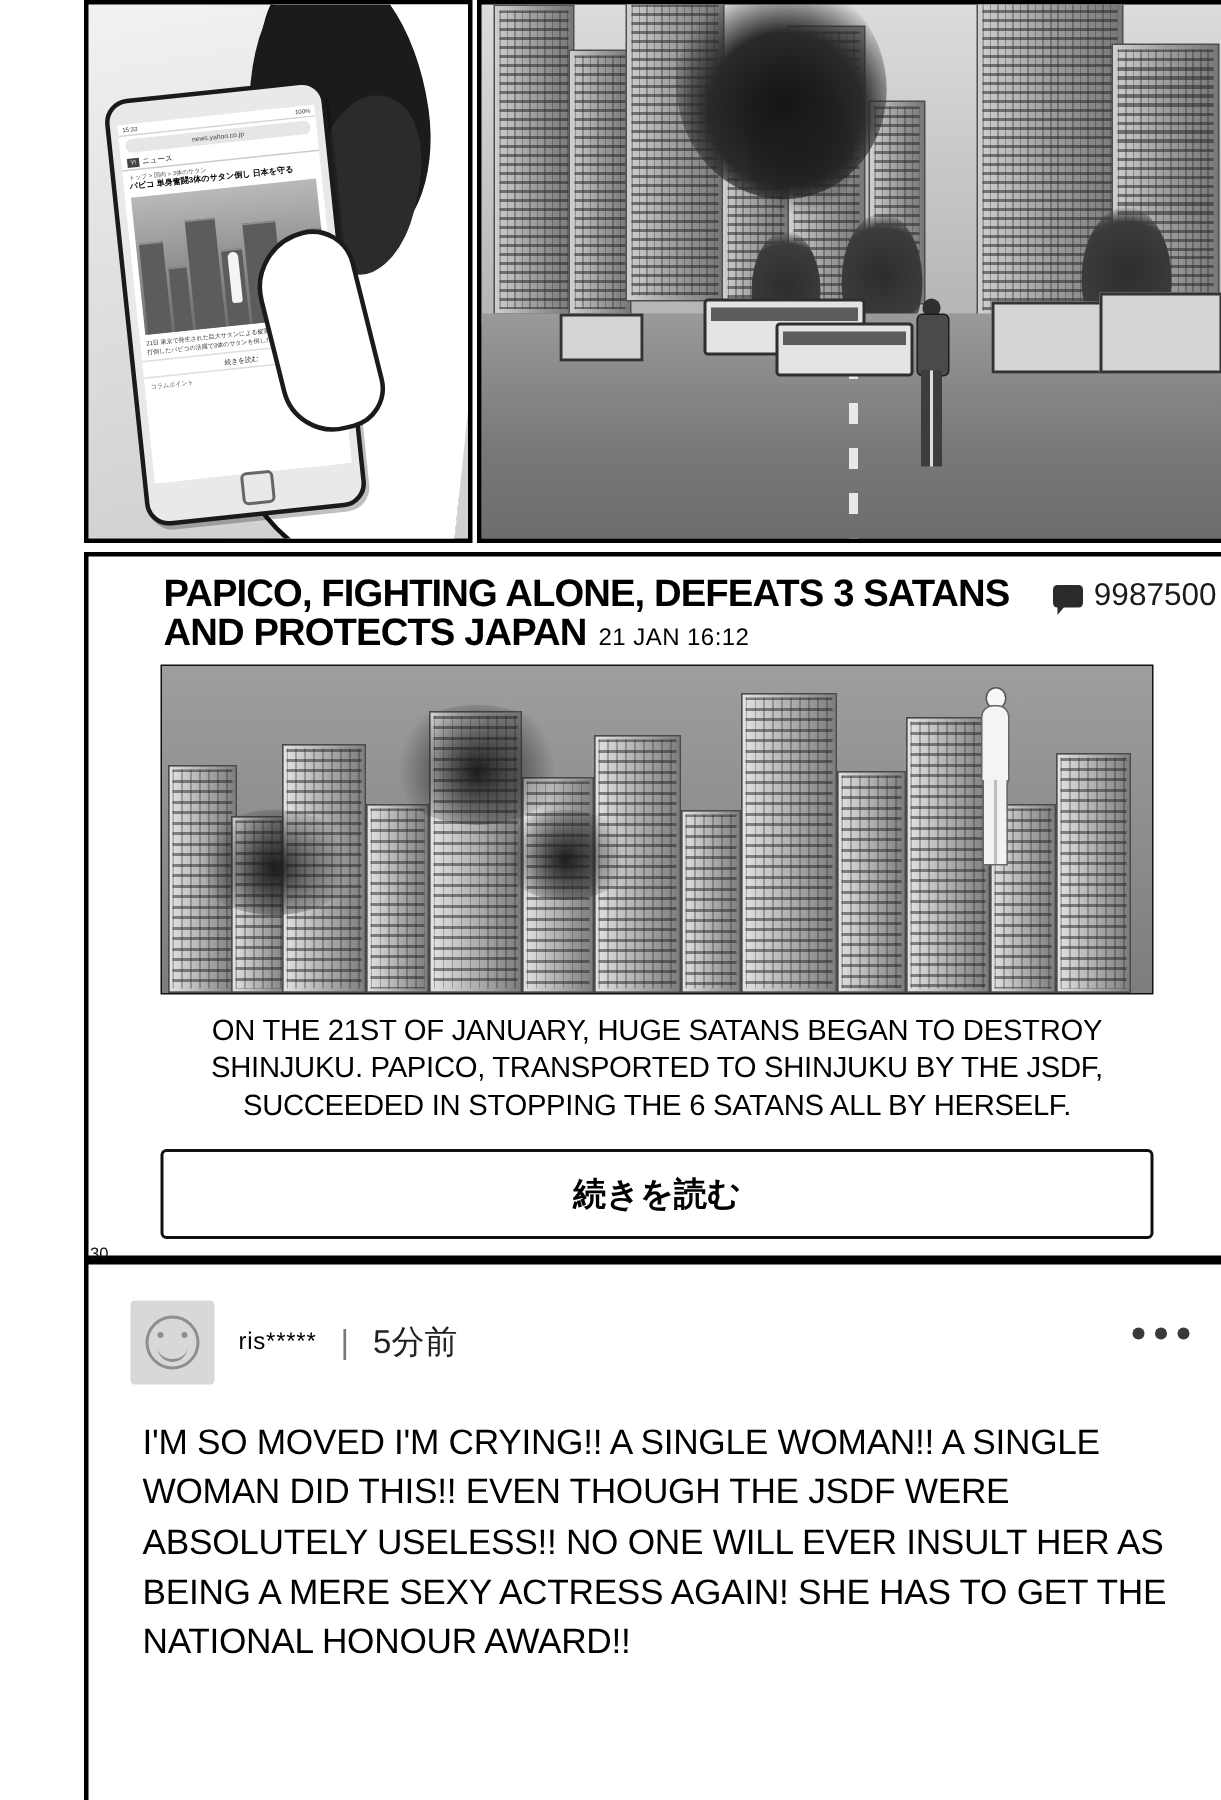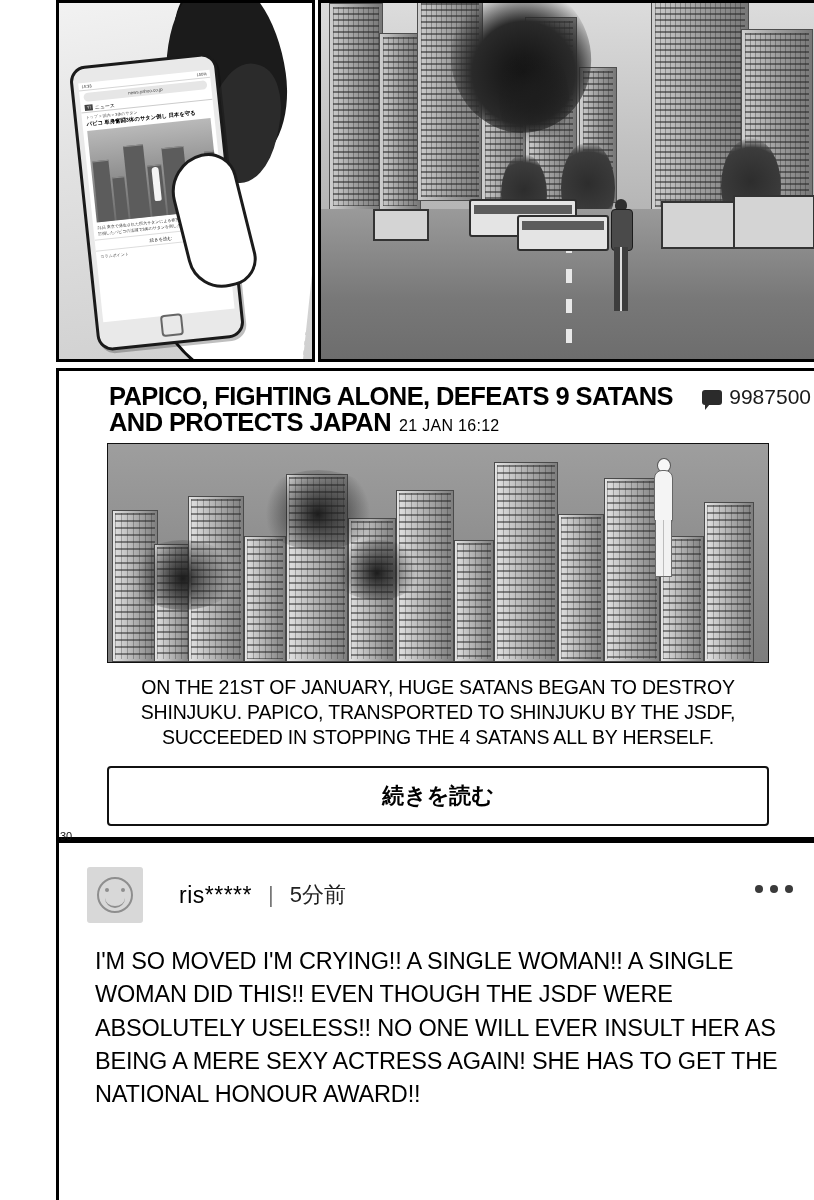--- a/index.html
+++ b/index.html
@@ -519,22 +519,22 @@
   .avatar .mouth {
     position: absolute;
     left: 18px;
     top: 30px;
     width: 20px;
     height: 9px;
     border-bottom: 2px solid #8e8e8e;
     border-radius: 0 0 12px 12px;
   }
   .comment-user {
-    font-size: 23px;
-    margin-left: 36px;
+    font-size: 16px;
+    margin-left: 16px;
     letter-spacing: 0.5px;
   }
   .comment-sep {
     margin: 0 16px;
     color: #777;
     font-size: 22px;
   }
   .comment-time {
     font-size: 22px;
     color: #222;
@@ -687,21 +687,21 @@
         <div class="body"></div>
         <div class="legs"></div>
       </div>
     </div>
   </div>
 
   <div class="news-panel">
 
     <div class="news-head">
       <span class="news-title-wrap">
-        <span class="news-title">PAPICO, FIGHTING ALONE, DEFEATS 9 SATANS AND PROTECTS JAPAN</span><span class="news-date">21 JAN 16:12</span>
+        <span class="news-title">PAPICO, FIGHTING ALONE, DEFEATS 3 SATANS AND PROTECTS JAPAN</span><span class="news-date">21 JAN 16:12</span>
       </span>
       <div class="comment-count">
         <span class="bubble-icon"></span>
         <span>9987500</span>
       </div>
     </div>
 
     <div class="news-photo">
       <div class="np-bldg" style="left:4px;   top:66px;  width:44px;  height:150px;"></div>
       <div class="np-bldg" style="left:46px;  top:100px; width:36px;  height:116px;"></div>
@@ -719,21 +719,21 @@
       <div class="np-smoke" style="left:150px; top:26px;"></div>
       <div class="np-smoke" style="left:224px; top:96px; width:90px; height:60px;"></div>
       <div class="np-smoke" style="left:20px;  top:96px; width:110px; height:70px;"></div>
       <div class="np-giant">
         <div class="g-head"></div>
         <div class="g-body"></div>
         <div class="g-legs"></div>
       </div>
     </div>
 
-    <div class="news-caption">ON THE 21ST OF JANUARY, HUGE SATANS BEGAN TO DESTROY SHINJUKU. PAPICO, TRANSPORTED TO SHINJUKU BY THE JSDF, SUCCEEDED IN STOPPING THE 4 SATANS ALL BY HERSELF.</div>
+    <div class="news-caption">ON THE 21ST OF JANUARY, HUGE SATANS BEGAN TO DESTROY SHINJUKU. PAPICO, TRANSPORTED TO SHINJUKU BY THE JSDF, SUCCEEDED IN STOPPING THE 6 SATANS ALL BY HERSELF.</div>
 
     <div class="news-more">続きを読む</div>
   </div>
 
   <div class="page-number">30</div>
 
   <div class="comment-panel">
 
     <div class="comment-head">
       <div class="avatar">

